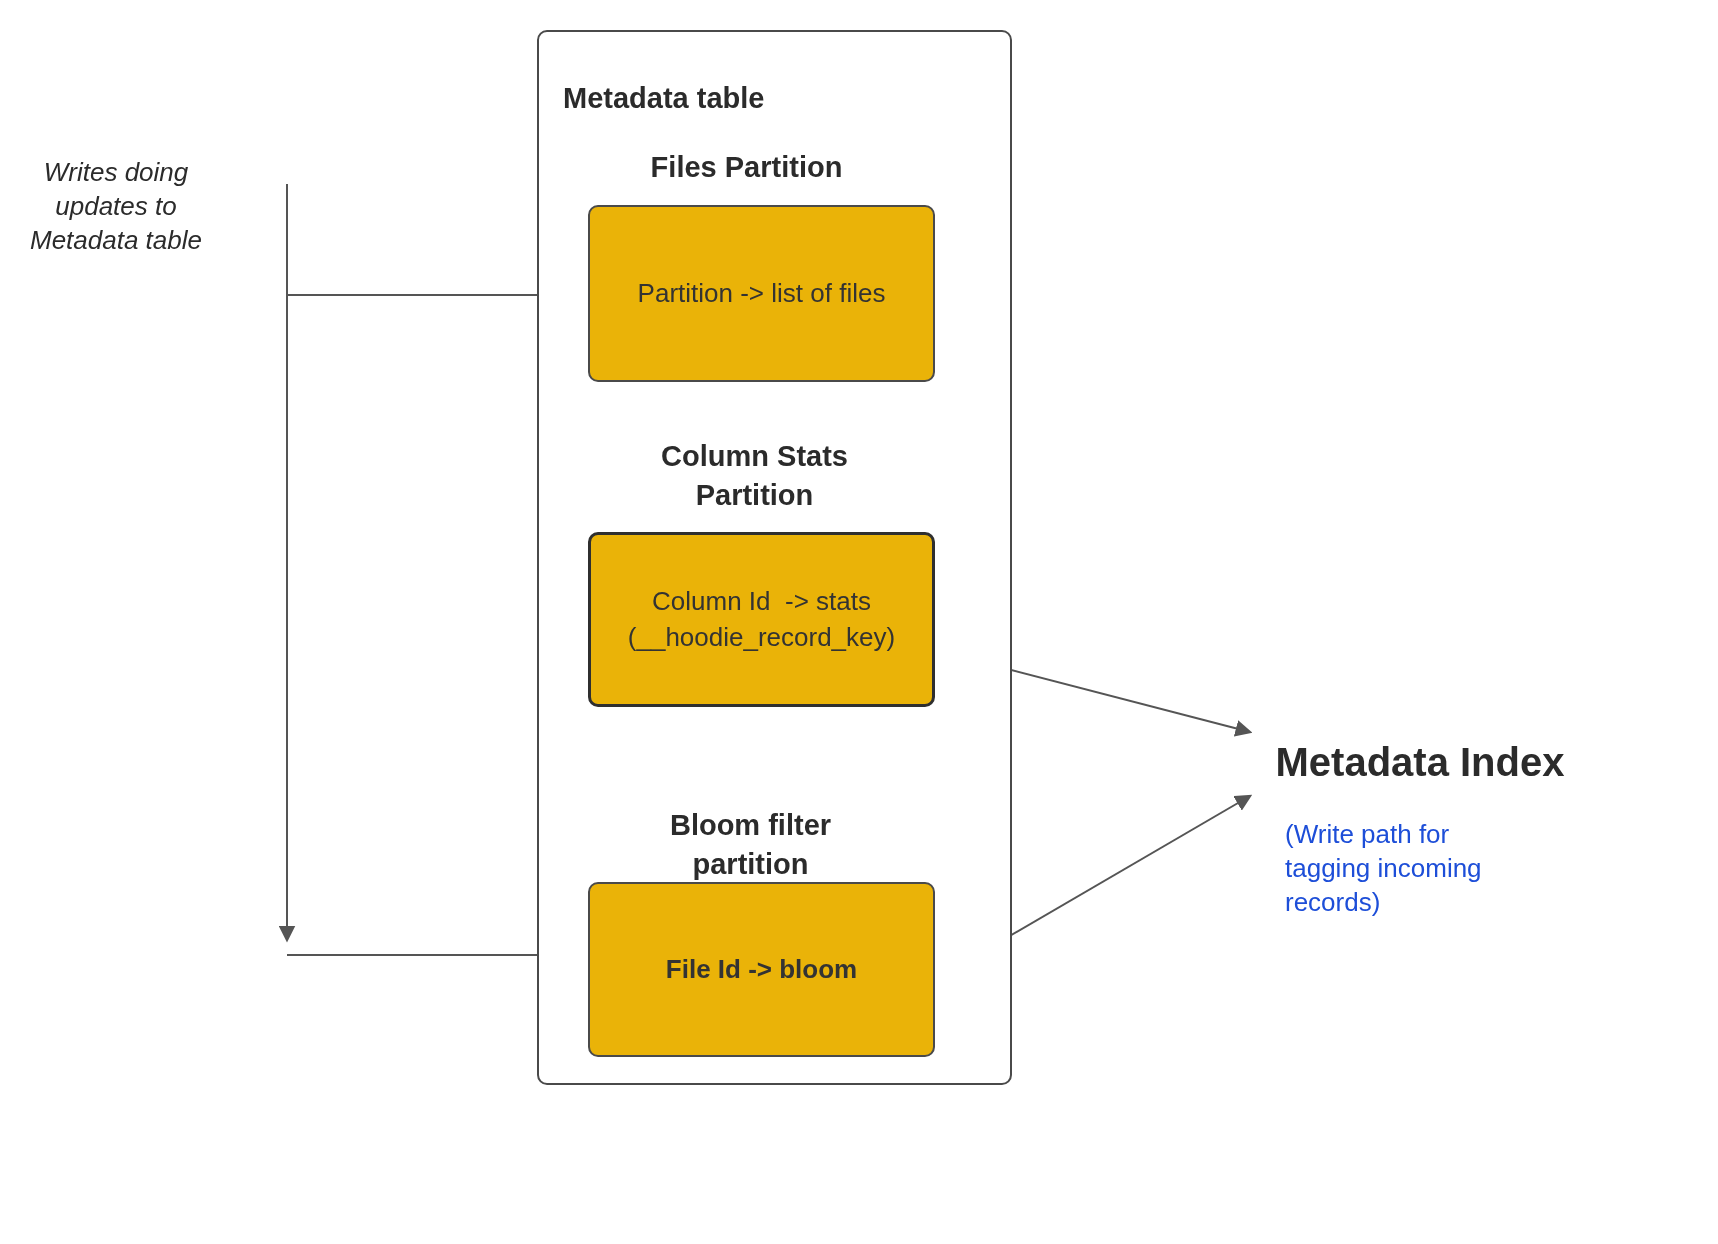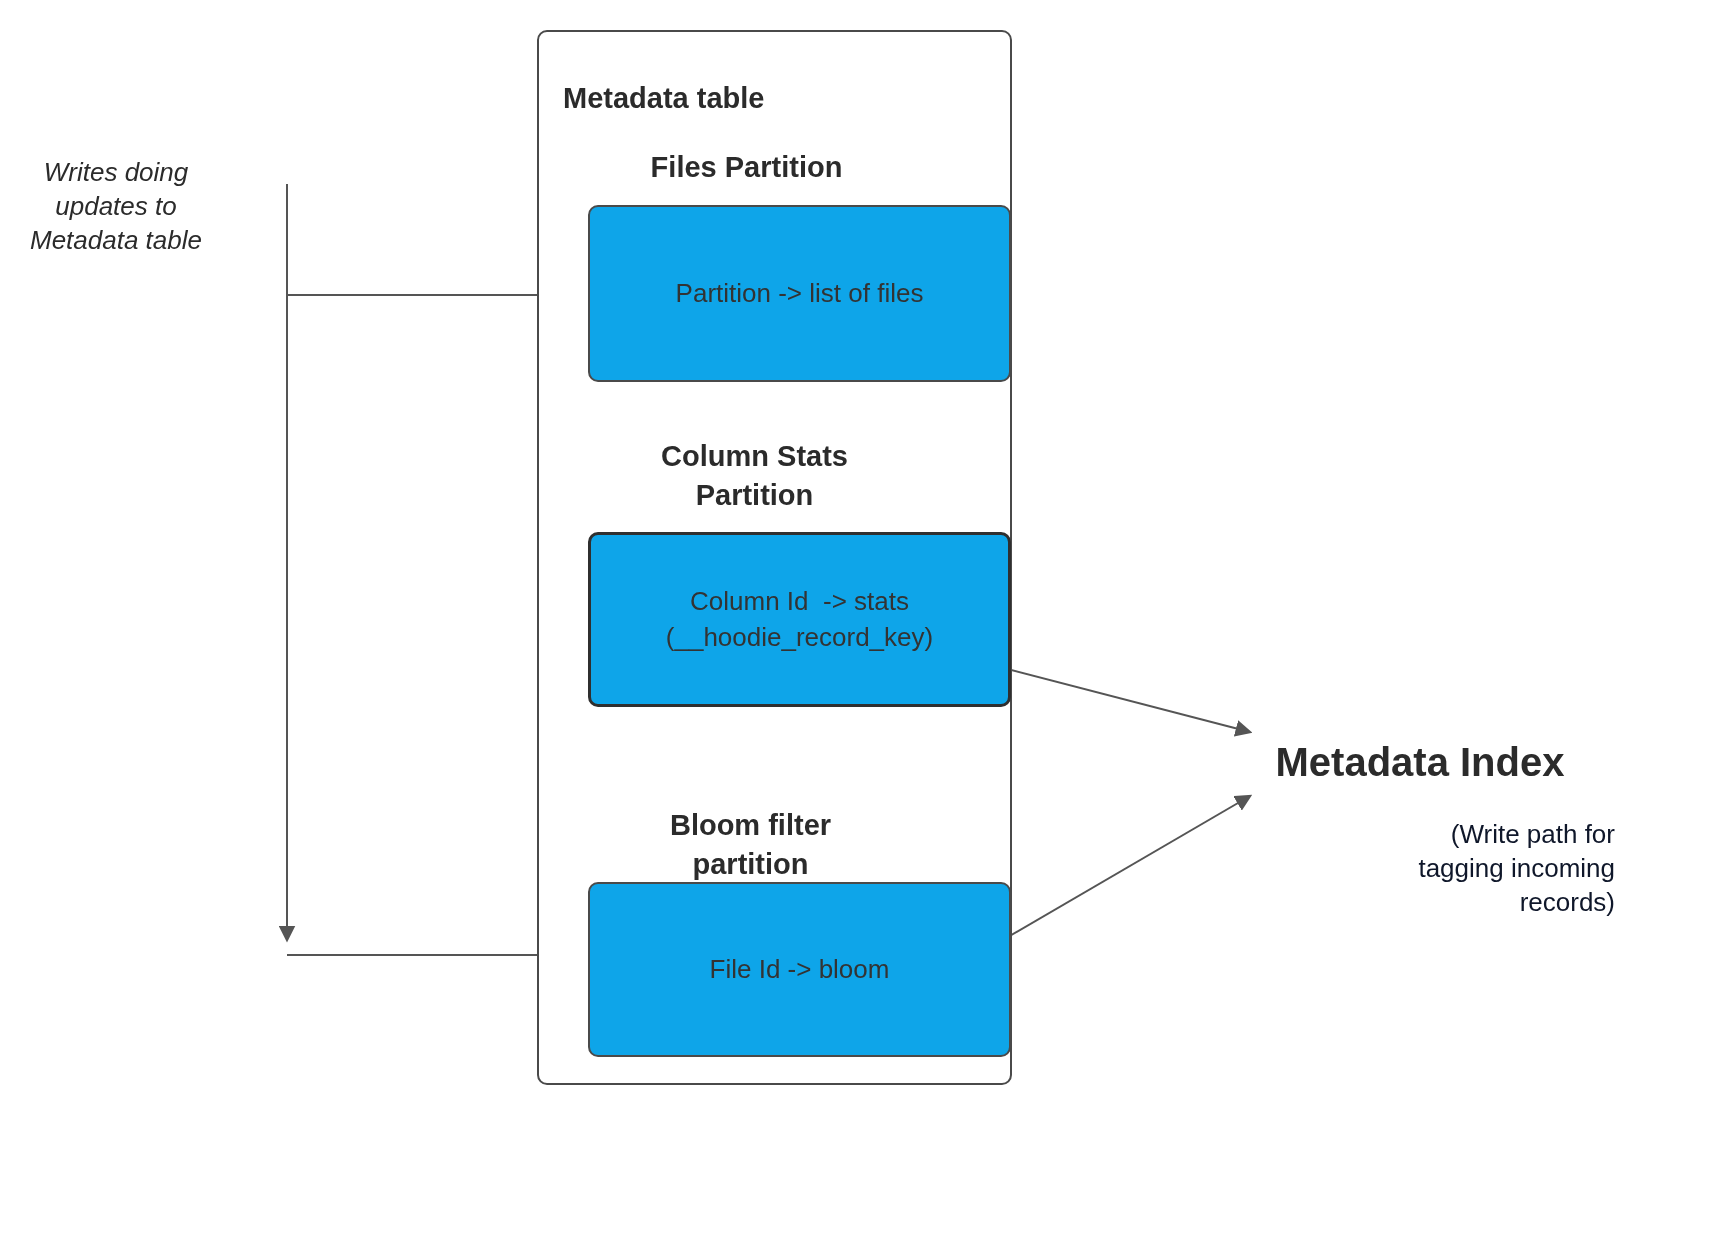--- a/index.html
+++ b/index.html
@@ -56,54 +56,54 @@
     line-height: 1.35;
     white-space: pre-line;
     color: #2b2b2b;
   }
   .label-files    { top: 148px; }
   .label-colstats { top: 437px; margin-left: 8px; }
   .label-bloom    { top: 806px; padding-left: 8px; }
   .inner-box {
     position: absolute;
     left: 588px;
-    width: 423px;
+    width: 347px;
     border: 2px solid #4a4a4a;
     border-radius: 10px;
-    background: #0ea5e9;
+    background: #eab308;
     display: flex;
     align-items: center;
     justify-content: center;
     text-align: center;
     font-size: 26px;
     line-height: 1.35;
     white-space: pre-wrap;
     color: #333333;
   }
   .box-files    { top: 205px; height: 177px; }
   .box-colstats { top: 532px; height: 175px; border: 3px solid #2f2f2f; }
-  .box-bloom    { top: 882px; height: 175px; }
+  .box-bloom    { top: 882px; height: 175px; font-weight: bold; }
   .index-title {
     position: absolute;
     left: 1270px; top: 740px;
     width: 300px;
     text-align: center;
     font-size: 40px;
     font-weight: bold;
     color: #2b2b2b;
   }
   .index-subtitle {
     position: absolute;
-    left: 1345px; top: 818px;
+    left: 1285px; top: 818px;
     width: 270px;
-    text-align: right;
+    text-align: left;
     font-size: 26px;
     line-height: 1.3;
     white-space: pre-line;
-    color: #0f172a;
+    color: #1d4ed8;
   }
 </style>
 </head>
 <body>
 
 <div class="canvas">
 
   <svg class="connectors" viewBox="0 0 1718 1244" xmlns="http://www.w3.org/2000/svg">
     <defs>
       <marker id="arrowhead" viewBox="0 0 10 10" refX="8.5" refY="5" markerWidth="8.5" markerHeight="8.5" orient="auto-start-reverse">

